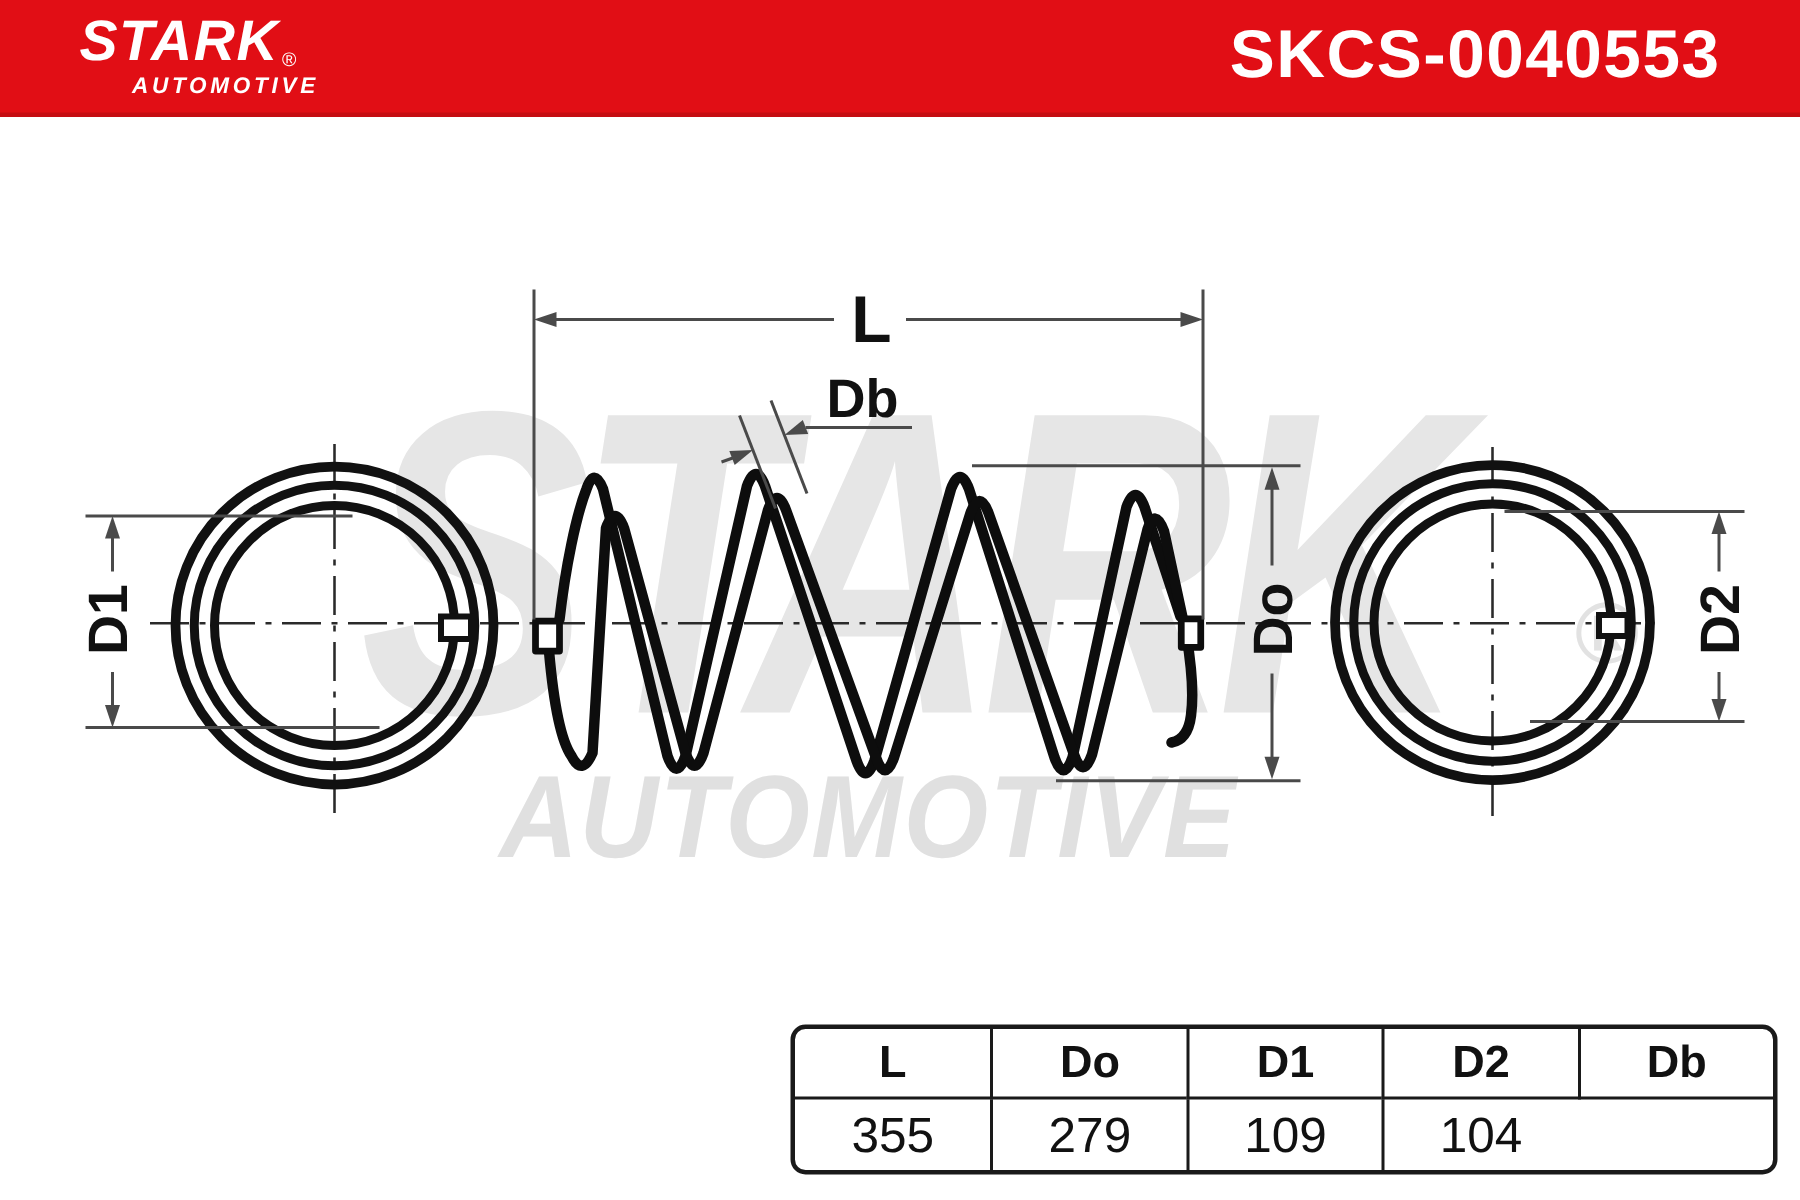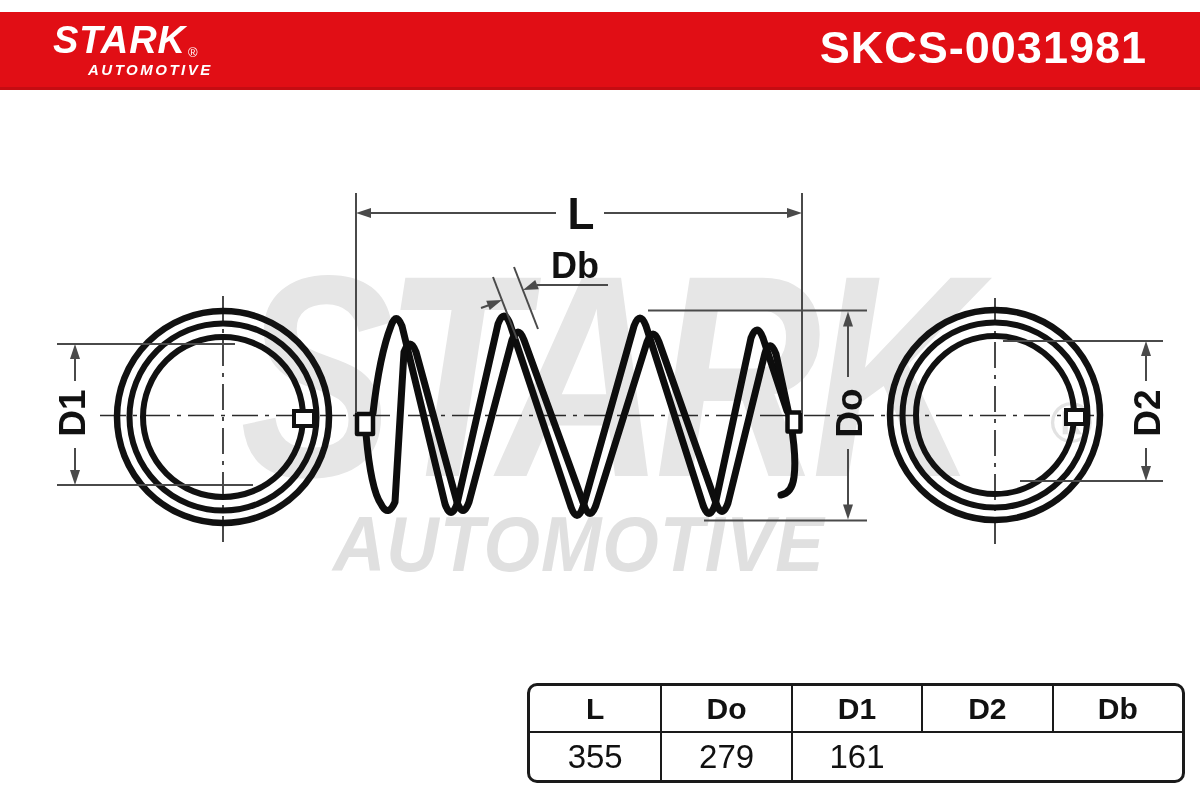--- a/index.html
+++ b/index.html
@@ -2,21 +2,21 @@
 <html><head>
 <meta charset="utf-8">
 <style>
   html,body{margin:0;padding:0;background:#fff;}
   body{width:1200px;height:800px;position:relative;overflow:hidden;
        font-family:"Liberation Sans",sans-serif;}
 
   
   .header{position:absolute;left:0;top:0;width:1200px;height:78px;
           background:#E10E15;border-bottom:3px solid rgba(0,0,0,0.12);
-          box-sizing:border-box;color:#fff;z-index:5;margin-top:12px;}
+          box-sizing:border-box;color:#fff;z-index:5;}
   .logo{position:absolute;left:53px;top:9px;line-height:1;}
   .logo-main{font-size:38px;font-weight:700;font-style:italic;letter-spacing:1px;}
   .logo-reg{font-size:13px;vertical-align:baseline;position:relative;top:4px;left:2px;}
   .logo-sub{font-size:15px;font-weight:700;font-style:italic;letter-spacing:2.5px;
             margin-top:3px;padding-left:35px;}
   .part-number{position:absolute;right:53px;top:13px;font-size:45px;font-weight:700;
                letter-spacing:1px;line-height:1;}
 
   
   .wm{position:absolute;color:#E6E6E6;font-weight:700;font-style:italic;
@@ -51,21 +51,21 @@
 </head>
 <body>
 
 <div class="header">
   <div class="logo">
     <div>
       <span class="logo-main">STARK</span><span class="logo-reg">®</span>
     </div>
     <div class="logo-sub">AUTOMOTIVE</div>
   </div>
-  <div class="part-number">SKCS-0031981</div>
+  <div class="part-number">SKCS-0040553</div>
 </div>
 
 <div class="wm wm-stark">STARK</div>
 <div class="wm wm-reg">®</div>
 <div class="wm wm-auto">AUTOMOTIVE</div>
 
 <svg class="drawing" width="1200" height="800" viewBox="0 0 1200 800">
 
   <g stroke="#2a2a2a" stroke-width="1.7" stroke-dasharray="26 7 4 7" fill="none">
     <line x1="100" y1="415.5" x2="1103" y2="415.5"></line>
@@ -166,14 +166,15 @@
 <div class="dim-label lab-d2">D2</div>
 
 <div class="spec-table">
   <div class="cell">L</div>
   <div class="cell">Do</div>
   <div class="cell">D1</div>
   <div class="cell">D2</div>
   <div class="cell">Db</div>
   <div class="cell">355</div>
   <div class="cell">279</div>
-  <div class="cell">161</div>
+  <div class="cell">109</div>
+  <div class="cell">104</div>
 </div>
 
 </body></html>

